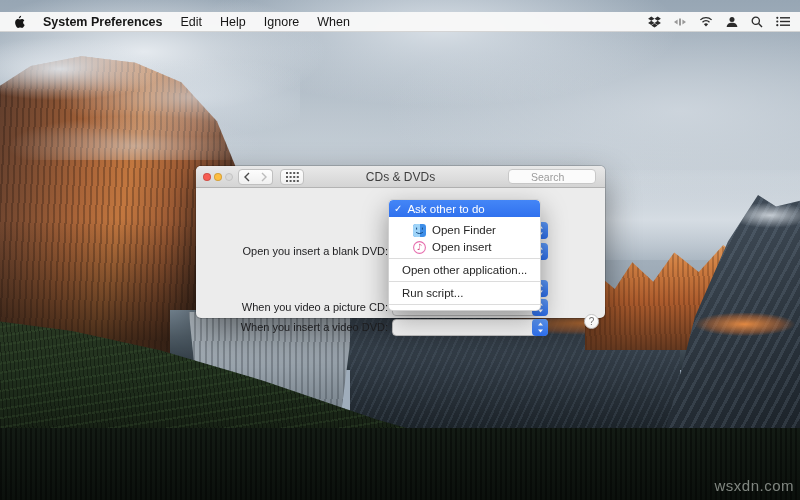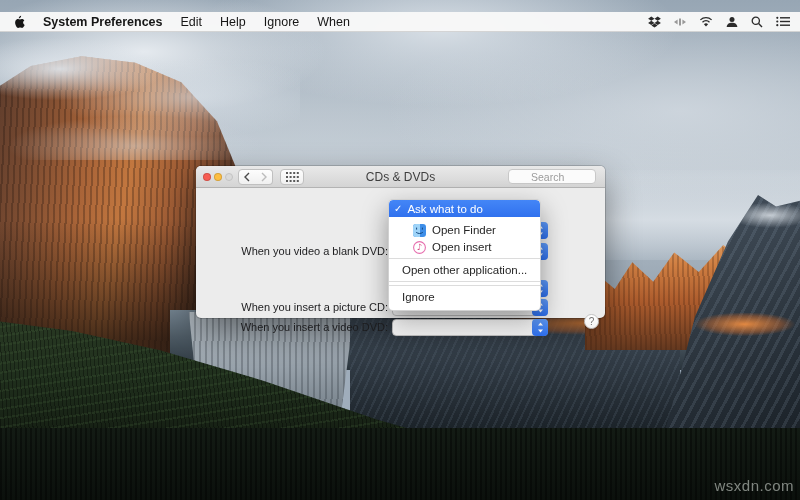--- a/index.html
+++ b/index.html
@@ -260,42 +260,42 @@
       <div class="popup">
           <div class="cap">
             <svg width="7" height="11" viewBox="0 0 7 11">
               <path d="M3.5 0.5 6 3.5H1z" fill="#fff"></path>
               <path d="M3.5 10.5 1 7.5h5z" fill="#fff"></path>
             </svg>
           </div>
         </div>
     </div>
     <div class="prefrow" style="top:55px;">
-      <div class="lab">When you video a blank DVD:</div>
+      <div class="lab">Open you insert a blank DVD:</div>
       <div class="popup">
           <div class="cap">
             <svg width="7" height="11" viewBox="0 0 7 11">
               <path d="M3.5 0.5 6 3.5H1z" fill="#fff"></path>
               <path d="M3.5 10.5 1 7.5h5z" fill="#fff"></path>
             </svg>
           </div>
         </div>
     </div>
     <div class="prefrow" style="top:92px;">
       <div class="popup">
           <div class="cap">
             <svg width="7" height="11" viewBox="0 0 7 11">
               <path d="M3.5 0.5 6 3.5H1z" fill="#fff"></path>
               <path d="M3.5 10.5 1 7.5h5z" fill="#fff"></path>
             </svg>
           </div>
         </div>
     </div>
     <div class="prefrow" style="top:111px;">
-      <div class="lab">When you insert a picture CD:</div>
+      <div class="lab">When you video a picture CD:</div>
       <div class="popup">
           <div class="cap">
             <svg width="7" height="11" viewBox="0 0 7 11">
               <path d="M3.5 0.5 6 3.5H1z" fill="#fff"></path>
               <path d="M3.5 10.5 1 7.5h5z" fill="#fff"></path>
             </svg>
           </div>
         </div>
     </div>
     <div class="prefrow" style="top:131px;">
@@ -309,21 +309,21 @@
           </div>
         </div>
     </div>
     <div class="helpbtn">?</div>
   </div>
 </div>
 
 <div class="pmenu">
   <div class="pm-sel">
     <span class="pm-check">✓</span>
-    <span>Ask what to do</span>
+    <span>Ask other to do</span>
   </div>
   <div class="pm-item icon first">
     <svg width="13" height="13" viewBox="0 0 13 13">
       <rect width="13" height="13" rx="3" fill="#3e8ee8"></rect>
       <path d="M0 3a3 3 0 0 1 3-3h4v13H3a3 3 0 0 1-3-3z" fill="#9fd4f8"></path>
       <line x1="3.6" y1="3.6" x2="3.6" y2="5.6" stroke="#15487f" stroke-width="1"></line>
       <line x1="9.4" y1="3.6" x2="9.4" y2="5.6" stroke="#15487f" stroke-width="1"></line>
       <path d="M3.2 8.3c2 1.6 4.6 1.6 6.6 0" stroke="#15487f" stroke-width="1" fill="none"></path>
     </svg>
     <span>Open Finder</span>
@@ -333,17 +333,20 @@
       <circle cx="6.5" cy="6.5" r="5.9" fill="#ffffff" stroke="#e66fae" stroke-width="1.1"></circle>
       <text x="6.5" y="9.4" font-size="8.5" text-anchor="middle" fill="#d6447e" font-family="DejaVu Sans">♪</text>
     </svg>
     <span>Open insert</span>
   </div>
   <div class="pm-sep"></div>
   <div class="pm-item">
     <span>Open other application...</span>
   </div>
   <div class="pm-sep"></div>
+  <div class="pm-item">
+    <span>Run script...</span>
+  </div>
   <div class="pm-sep"></div>
   <div class="pm-item">
     <span>Ignore</span>
   </div>
 </div>
 
 </body></html>

